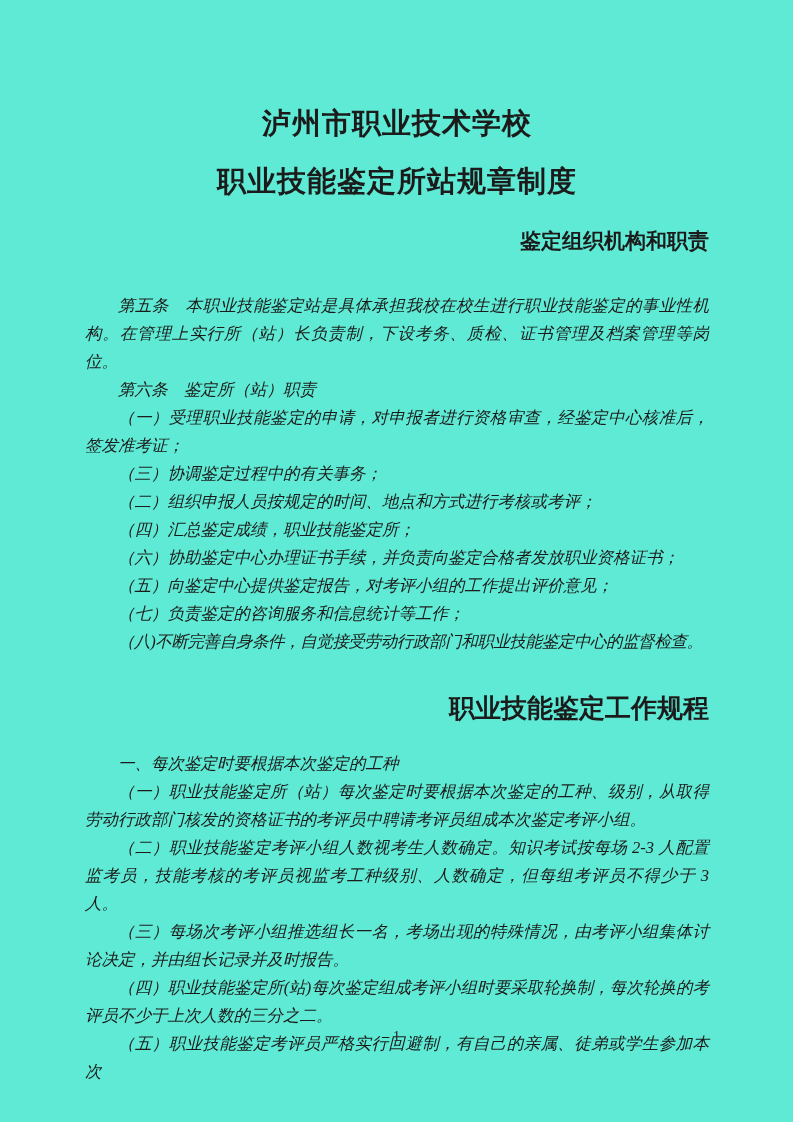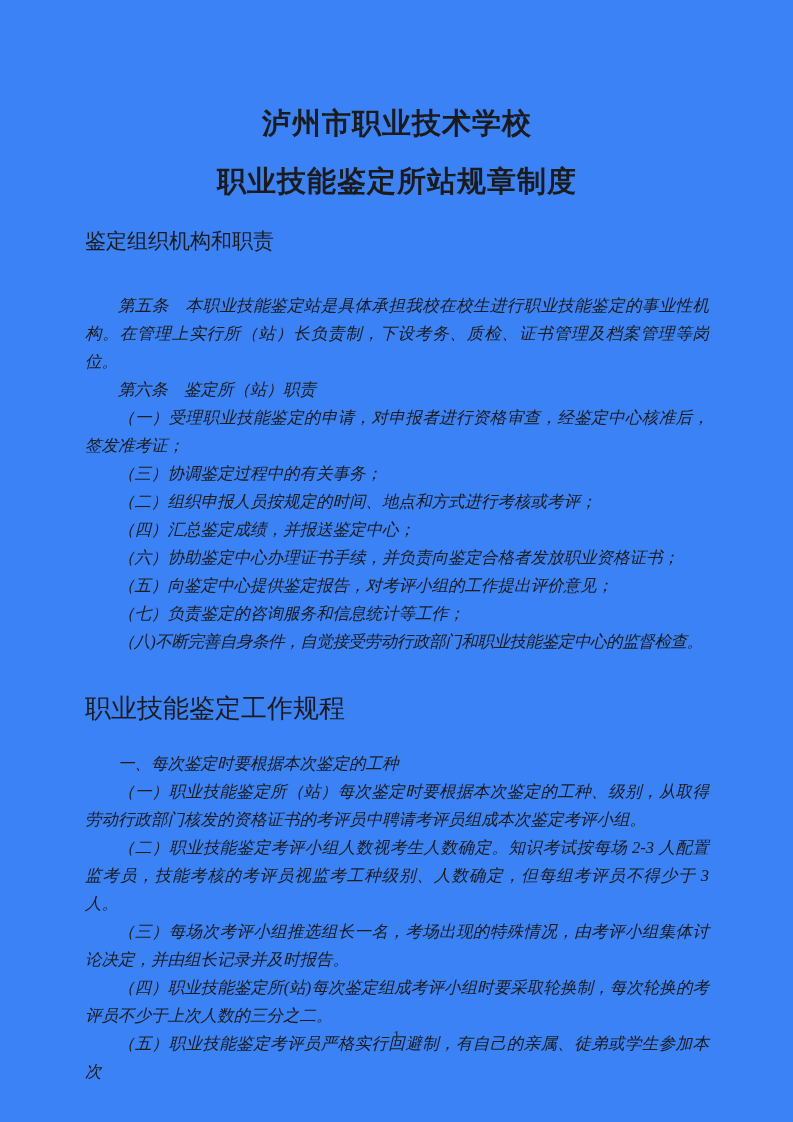--- a/index.html
+++ b/index.html
@@ -4,21 +4,21 @@
 <style>
   html, body {
     margin: 0;
     padding: 0;
     background: #ffffff;
   }
   .page {
     position: relative;
     width: 793px;
     height: 1122px;
-    background: #3b82f6;
+    background: #5eead4;
     color: #1b1b1b;
     overflow: hidden;
     font-family: "Liberation Serif", "DejaVu Serif", serif;
   }
   .content {
     padding: 106px 84px 0 85px;
   }
   .doc-title {
     margin: 0;
     text-align: center;
@@ -26,23 +26,23 @@
     font-weight: bold;
     font-size: 29px;
     line-height: 34px;
     letter-spacing: 1px;
   }
   .doc-title.second {
     margin-top: 24px;
   }
   .section-heading {
     margin: 30px 0 0 0;
-    text-align: left;
+    text-align: right;
     font-family: "Liberation Sans", "DejaVu Sans", sans-serif;
-    font-weight: normal;
+    font-weight: bold;
     font-size: 21px;
     line-height: 26px;
   }
   .section-heading.big {
     margin-top: 36px;
     font-size: 26px;
     line-height: 32px;
   }
   .body-block {
     margin-top: 38px;
@@ -84,21 +84,21 @@
     <h1 class="doc-title second">职业技能鉴定所站规章制度</h1>
 
     <h2 class="section-heading">鉴定组织机构和职责</h2>
 
     <div class="body-block">
       <p>第五条　本职业技能鉴定站是具体承担我校在校生进行职业技能鉴定的事业性机构。在管理上实行所（站）长负责制，下设考务、质检、证书管理及档案管理等岗位。</p>
       <p>第六条　鉴定所（站）职责</p>
       <p>（一）受理职业技能鉴定的申请，对申报者进行资格审查，经鉴定中心核准后，签发准考证；</p>
       <p>（三）协调鉴定过程中的有关事务；</p>
       <p>（二）组织申报人员按规定的时间、地点和方式进行考核或考评；</p>
-      <p>（四）汇总鉴定成绩，并报送鉴定中心；</p>
+      <p>（四）汇总鉴定成绩，职业技能鉴定所；</p>
       <p>（六）协助鉴定中心办理证书手续，并负责向鉴定合格者发放职业资格证书；</p>
       <p>（五）向鉴定中心提供鉴定报告，对考评小组的工作提出评价意见；</p>
       <p>（七）负责鉴定的咨询服务和信息统计等工作；</p>
       <p class="tight">（八)不断完善自身条件，自觉接受劳动行政部门和职业技能鉴定中心的监督检查。</p>
     </div>
 
     <h2 class="section-heading big">职业技能鉴定工作规程</h2>
 
     <div class="body-block second">
       <p>一、每次鉴定时要根据本次鉴定的工种</p>

